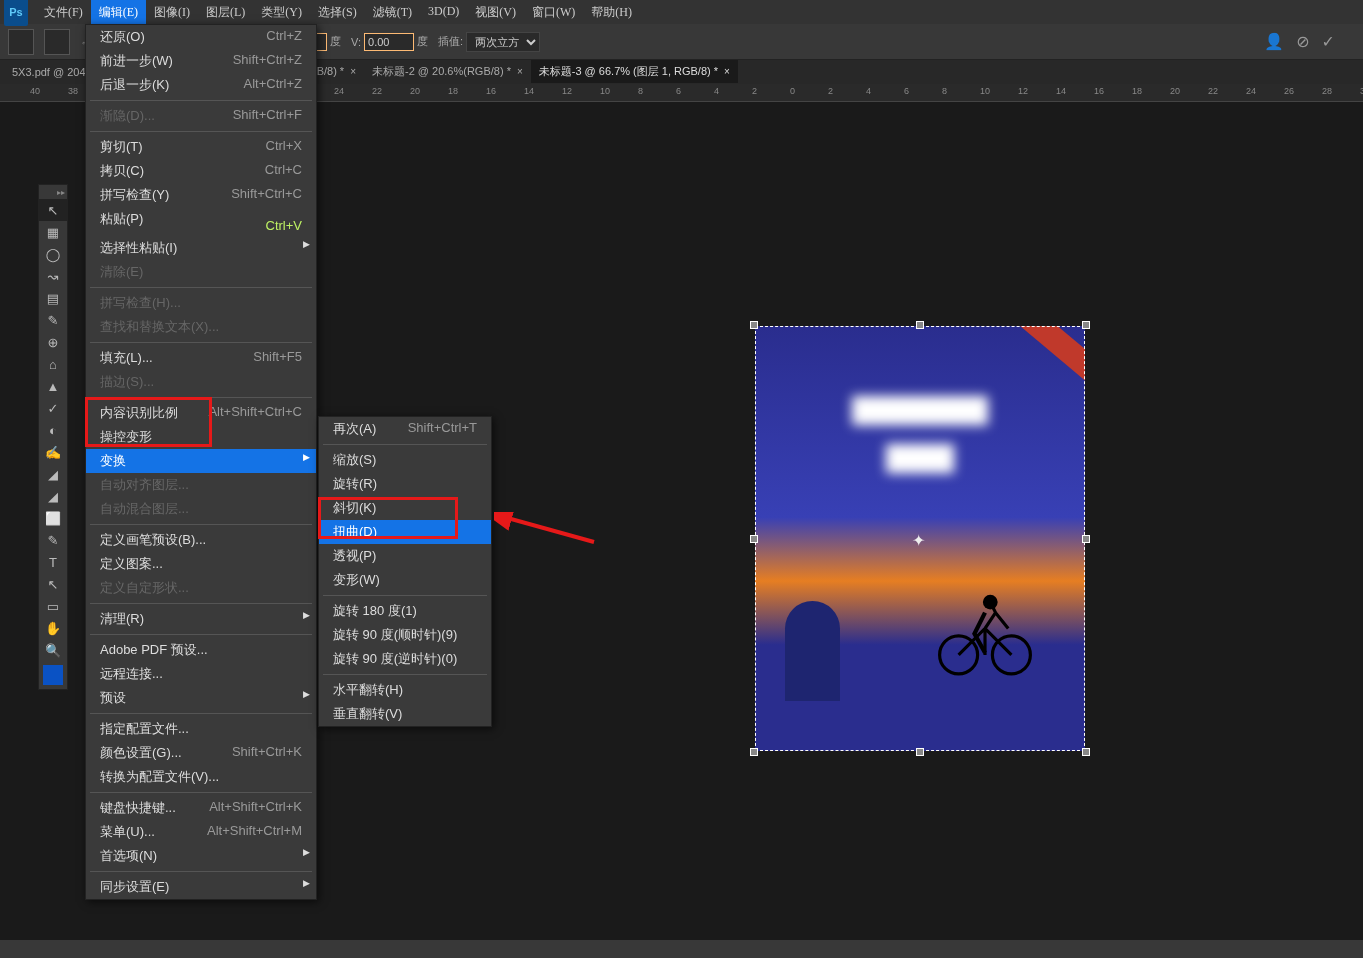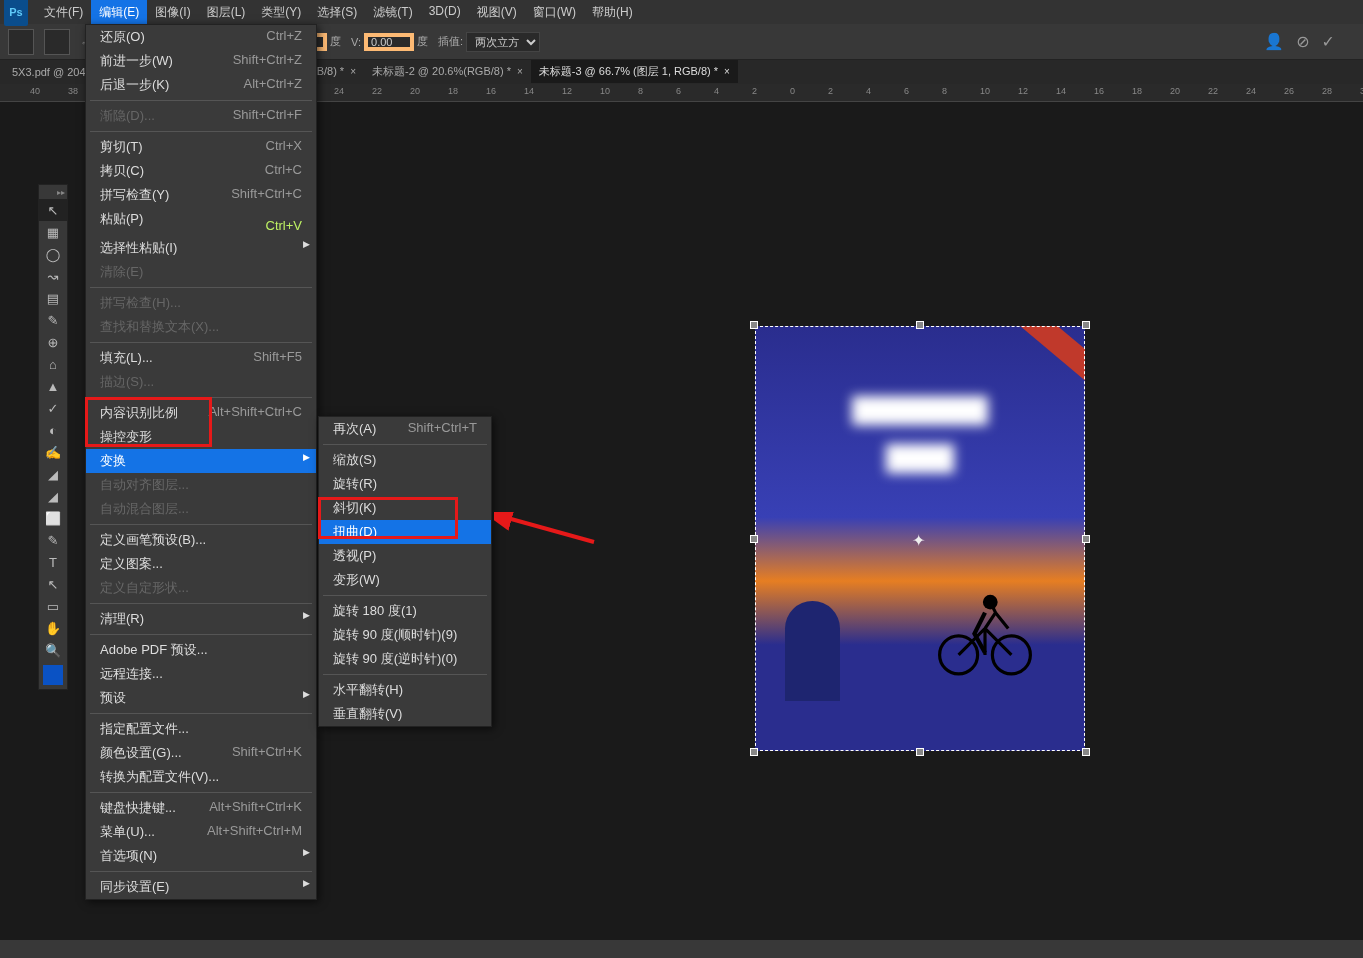--- a/index.html
+++ b/index.html
@@ -1,29 +1,29 @@
 <!DOCTYPE html>
 <html><head>
 <meta charset="utf-8">
 <style>
 * { margin: 0; padding: 0; box-sizing: border-box; font-family: "Microsoft YaHei", sans-serif; }
 body { background: #1a1a1a; width: 1363px; height: 958px; overflow: hidden; color: #ccc; font-size: 12px; position: relative; }
 
 
 .menubar { background: #333; height: 24px; display: flex; align-items: center; padding-left: 4px; }
 .ps-logo { width: 24px; height: 28px; background: #0a4d8c; color: #5fc9f8; font-weight: bold; font-size: 11px; display: flex; align-items: center; justify-content: center; margin-right: 8px; border-radius: 2px; }
-.menu-item { padding: 4px 8px; cursor: default; }
+.menu-item { padding: 4px 8px; cursor: default; font-family: Liberation Serif, serif; }
 .menu-item.active { background: #1473e6; color: #fff; }
 
 
 .options-bar { background: #383838; height: 36px; display: flex; align-items: center; padding: 0 8px; gap: 10px; border-bottom: 1px solid #222; }
 .opt-icon { width: 26px; height: 26px; background: #2a2a2a; border: 1px solid #555; }
 .opt-field { display: flex; align-items: center; gap: 3px; }
 .opt-label { color: #aaa; font-size: 11px; }
-.opt-input { background: #2a2a2a; border: 4px solid #fdba74; color: #ccc; width: 50px; height: 18px; font-size: 11px; padding: 0 3px; }
+.opt-input { background: #2a2a2a; border: 1px solid #fdba74; color: #ccc; width: 50px; height: 18px; font-size: 11px; padding: 0 3px; }
 .opt-select { background: #2a2a2a; border: 1px solid #444; color: #ccc; height: 20px; font-size: 11px; padding: 0 4px; }
 .status-icons { margin-left: auto; display: flex; gap: 12px; padding-right: 20px; }
 .status-icons span { font-size: 16px; color: #999; }
 
 
 .tabs-bar { background: #282828; height: 24px; display: flex; align-items: flex-start; padding-left: 4px; }
 .tab { padding: 4px 8px; color: #aaa; font-size: 11px; display: flex; align-items: center; gap: 6px; }
 .tab.active { background: #1a1a1a; color: #ddd; }
 .tab-close { font-size: 10px; cursor: pointer; }
 

